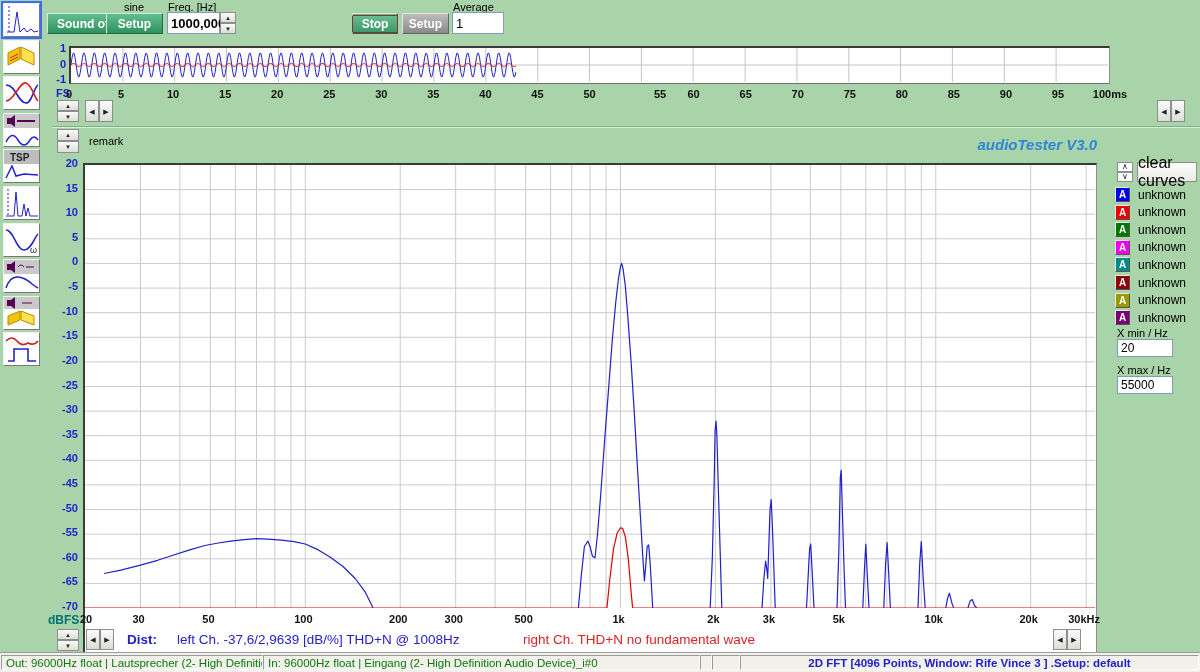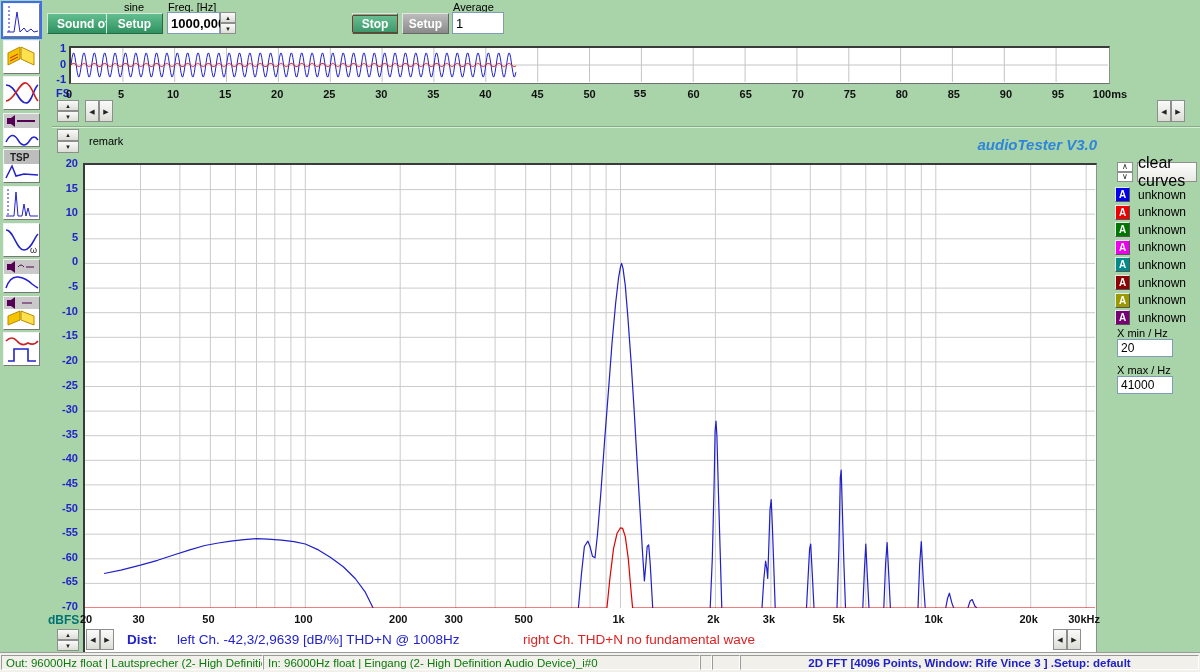--- a/index.html
+++ b/index.html
@@ -185,21 +185,21 @@
       <span class="tick" style="left: 103.05px; top: 88px; width: 36px;">5</span>
       <span class="tick" style="left: 155.1px; top: 88px; width: 36px;">10</span>
       <span class="tick" style="left: 207.15px; top: 88px; width: 36px;">15</span>
       <span class="tick" style="left: 259.2px; top: 88px; width: 36px;">20</span>
       <span class="tick" style="left: 311.25px; top: 88px; width: 36px;">25</span>
       <span class="tick" style="left: 363.3px; top: 88px; width: 36px;">30</span>
       <span class="tick" style="left: 415.35px; top: 88px; width: 36px;">35</span>
       <span class="tick" style="left: 467.4px; top: 88px; width: 36px;">40</span>
       <span class="tick" style="left: 519.45px; top: 88px; width: 36px;">45</span>
       <span class="tick" style="left: 571.5px; top: 88px; width: 36px;">50</span>
-      <span class="tick" style="left: 622px; top: 88px; width: 36px; font-family: Liberation Mono, monospace;">55</span>
+      <span class="tick" style="left: 642px; top: 88px; width: 36px;">55</span>
       <span class="tick" style="left: 675.6px; top: 88px; width: 36px;">60</span>
       <span class="tick" style="left: 727.65px; top: 88px; width: 36px;">65</span>
       <span class="tick" style="left: 779.7px; top: 88px; width: 36px;">70</span>
       <span class="tick" style="left: 831.75px; top: 88px; width: 36px;">75</span>
       <span class="tick" style="left: 883.8px; top: 88px; width: 36px;">80</span>
       <span class="tick" style="left: 935.85px; top: 88px; width: 36px;">85</span>
       <span class="tick" style="left: 987.9px; top: 88px; width: 36px;">90</span>
       <span class="tick" style="left: 1039.95px; top: 88px; width: 36px;">95</span>
       <span class="tick" style="left: 1092px; top: 88px; width: 36px;">100ms</span>
     </div>
@@ -353,28 +353,28 @@
       </div>
       <div class="legend-row" style="top: 309.2px;">
         <span class="swatch" style="background: rgb(119, 0, 119);">A</span>
         <span class="legend-txt">unknown</span>
       </div>
     </div>
 
   <div class="abs lbl" style="left:1117px;top:327px;">X min / Hz</div>
   <div class="abs inp" style="left:1117px;top:339px;width:56px;height:18px;font-size:12px;">20</div>
   <div class="abs lbl" style="left:1117px;top:364px;">X max / Hz</div>
-  <div class="abs inp" style="left:1117px;top:376px;width:56px;height:18px;font-size:12px;">41000</div>
+  <div class="abs inp" style="left:1117px;top:376px;width:56px;height:18px;font-size:12px;">55000</div>
 
   <div class="abs sp" style="left:57px;top:629px;width:22px;height:11px;">▲</div>
   <div class="abs sp" style="left:57px;top:640px;width:22px;height:11px;">▼</div>
   <div class="abs sp" style="left:86px;top:629px;width:14px;height:21px;font-size:7px;">◀</div>
   <div class="abs sp" style="left:100px;top:629px;width:14px;height:21px;font-size:7px;">▶</div>
   <div class="dist blue-txt" style="left:127px;">Dist:</div>
-  <div class="dist blue-txt" style="left:177px;font-weight:normal;">left Ch. -42,3/2,9639 [dB/%] THD+N  @ 1008Hz</div>
+  <div class="dist blue-txt" style="left:177px;font-weight:normal;">left Ch. -37,6/2,9639 [dB/%] THD+N  @ 1008Hz</div>
   <div class="dist red-txt" style="left:523px;font-weight:normal;">right Ch. THD+N  no fundamental wave</div>
   <div class="abs sp" style="left:1053px;top:629px;width:14px;height:21px;font-size:7px;">◀</div>
   <div class="abs sp" style="left:1067px;top:629px;width:14px;height:21px;font-size:7px;">▶</div>
 
   <div id="statusbar">
     <div class="sb-sec sb-green" style="left:1px;width:262px;">Out: 96000Hz float  | Lautsprecher (2- High Definition Audio Device)_o#0</div>
     <div class="sb-sec sb-green" style="left:263px;width:437px;">In: 96000Hz float  | Eingang (2- High Definition Audio Device)_i#0</div>
     <div class="sb-sec" style="left:700px;width:12px;"></div>
     <div class="sb-sec" style="left:712px;width:28px;"></div>
     <div class="sb-sec sb-blue" style="left:740px;width:459px;">2D FFT [4096 Points, Window: Rife Vince 3 ]  .Setup:  default</div>

